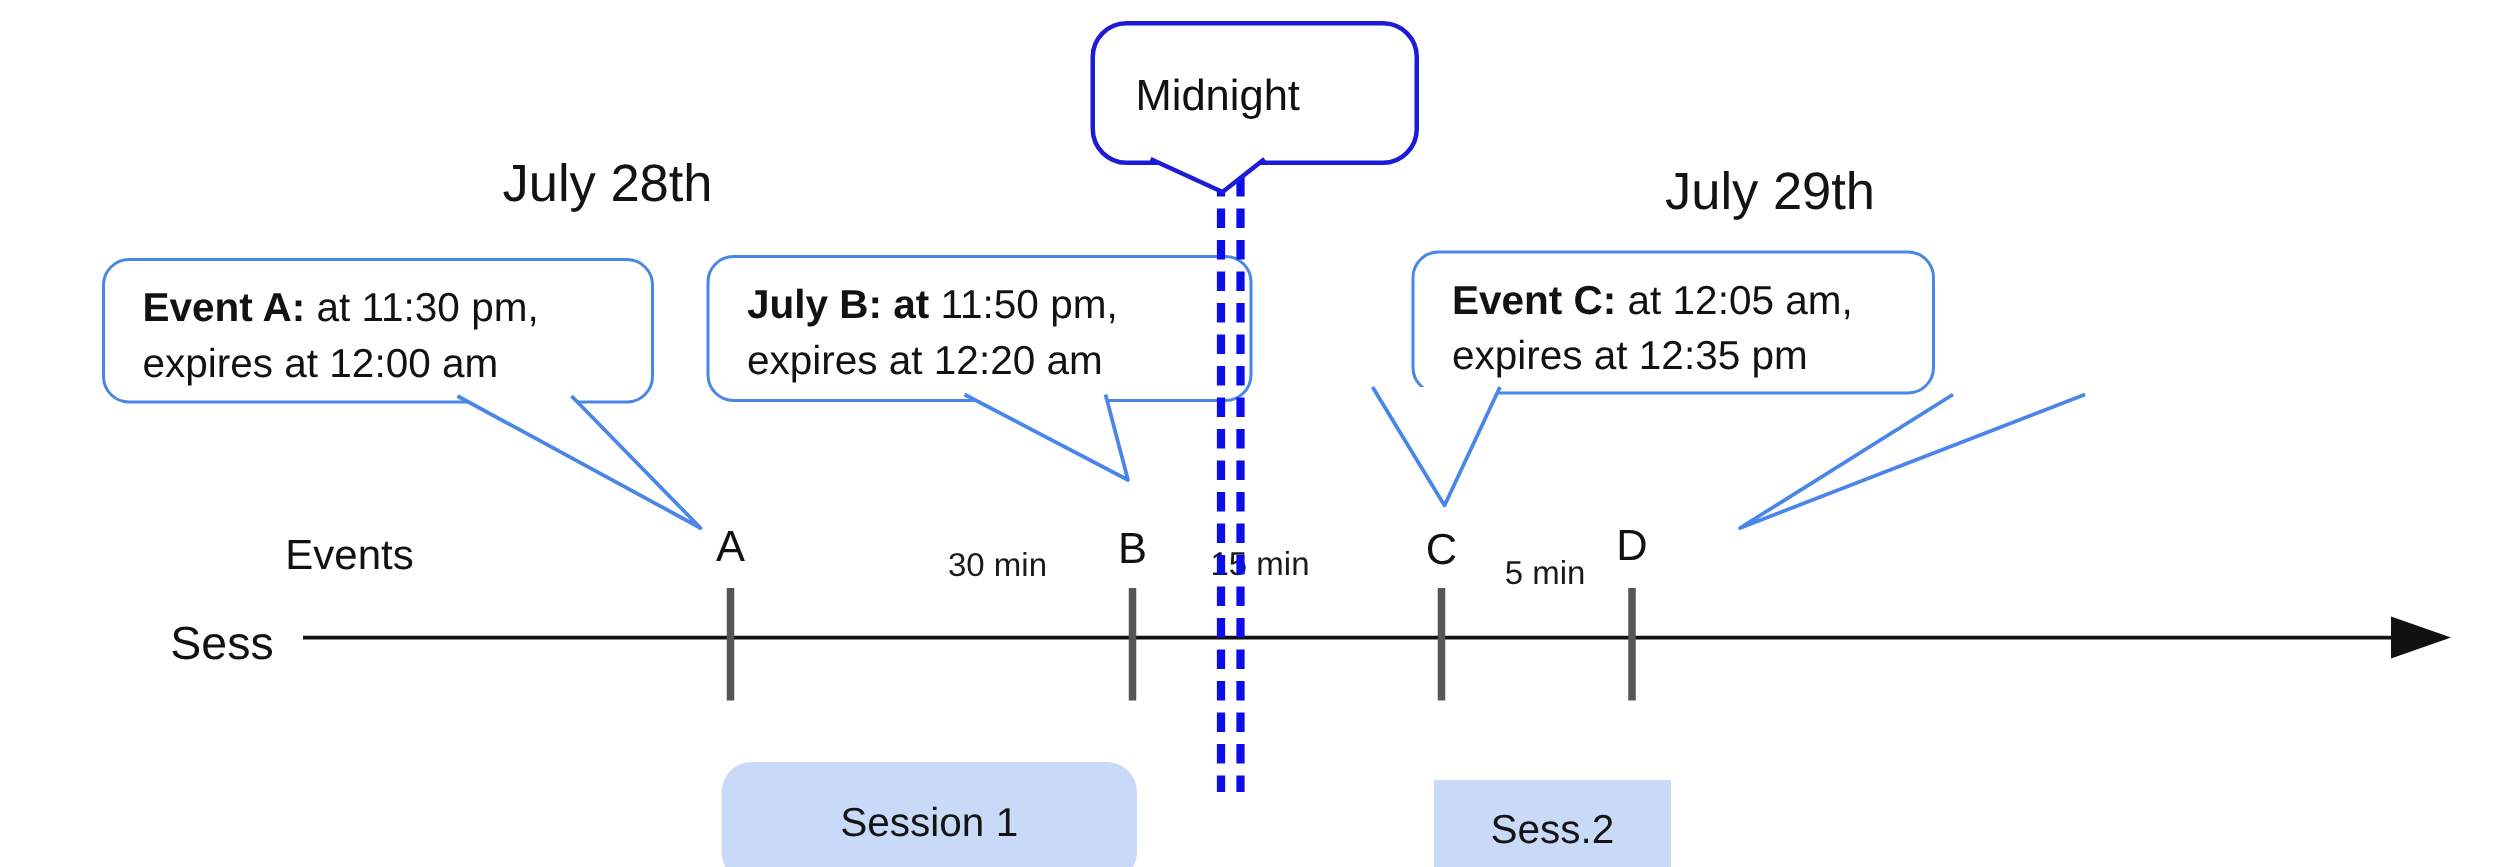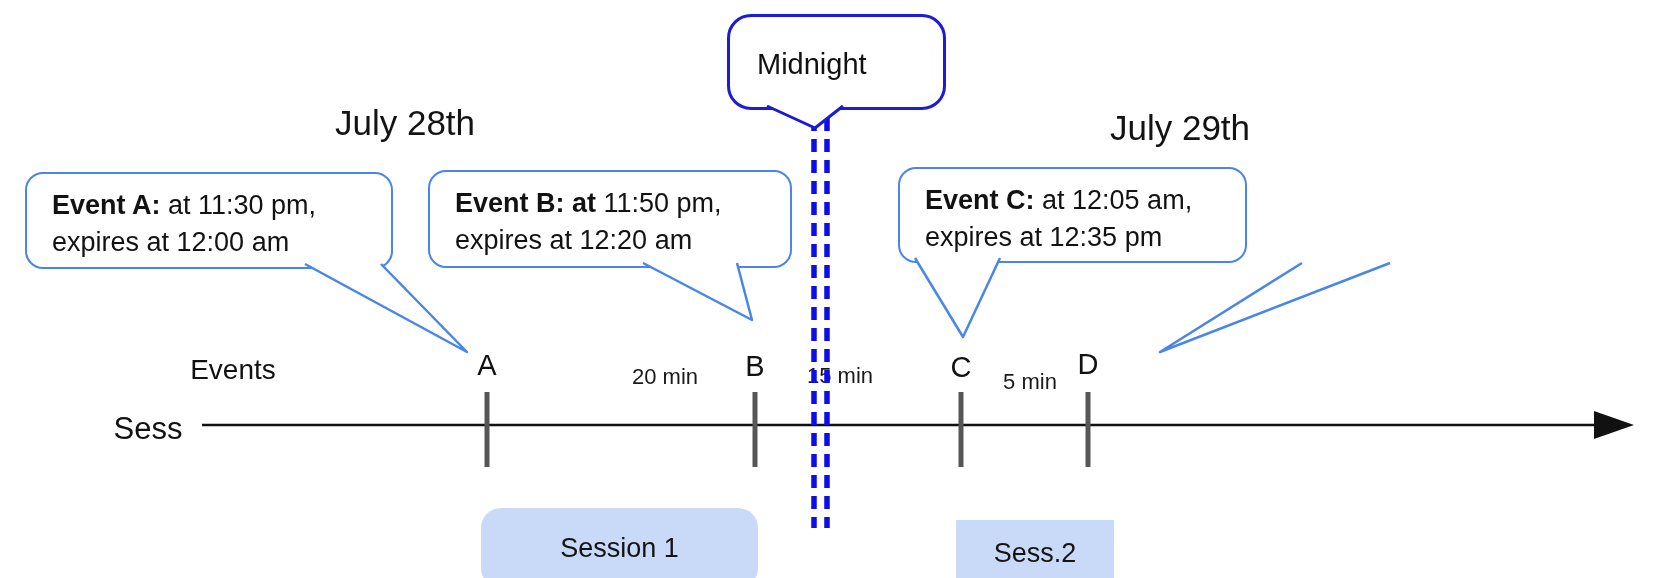--- a/index.html
+++ b/index.html
@@ -17,21 +17,21 @@
   .midnight{
     left:727px;top:14px;width:219px;height:96px;box-sizing:border-box;
     background:#fff;border:3px solid #1b1bd8;border-radius:24px;
     font-size:29px;padding:31px 0 0 27px;z-index:2;
   }
 
   
   .callout{
     box-sizing:border-box;background:#fff;border:2.5px solid #4a86e8;
     border-radius:18px;font-size:27px;line-height:37px;color:#121212;
-    padding:13px 8px 0 25px;z-index:2;
+    padding:13px 8px 0 25px;z-index:2;margin-left:43px;
   }
   .callout .line{white-space:pre-wrap;}
   .callout .b{font-weight:bold;}
   .callout-a{left:25px;top:172px;width:368px;height:97px;}
   .callout-b{left:428px;top:170px;width:364px;height:98px;}
   .callout-c{left:898px;top:167px;width:349px;height:96px;}
   .callout-d{left:1242px;top:166px;width:356px;height:102px;}
 
   
   .events-label{left:233px;top:354px;font-size:28px;}
@@ -60,37 +60,37 @@
 
   <div class="abs midnight">
     <span>Midnight</span>
   </div>
 
   <div class="abs callout callout-a">
     <div class="line"><span class="b">Event A:</span><span> at 11:30 pm,</span></div>
     <div class="line">expires at 12:00 am</div>
   </div>
   <div class="abs callout callout-b">
-    <div class="line"><span class="b">Event B: at</span><span> 11:50 pm,</span></div>
+    <div class="line"><span class="b">July B: at</span><span> 11:50 pm,</span></div>
     <div class="line">expires at 12:20 am</div>
   </div>
   <div class="abs callout callout-c">
     <div class="line"><span class="b">Event C:</span><span> at 12:05 am,</span></div>
     <div class="line">expires at 12:35 pm</div>
   </div>
 
   <div class="abs ctr events-label">Events</div>
   <div class="abs ctr user-label">Sess</div>
 
   <div class="abs ctr tick-label" style="left:487px;top:349px;">A</div>
   <div class="abs ctr tick-label" style="left:755px;top:350px;">B</div>
   <div class="abs ctr tick-label" style="left:961px;top:351px;">C</div>
   <div class="abs ctr tick-label" style="left:1088px;top:348px;">D</div>
 
-  <div class="abs ctr gap-label" style="left:665px;top:364px;">20 min</div>
+  <div class="abs ctr gap-label" style="left:665px;top:364px;">30 min</div>
   <div class="abs ctr gap-label" style="left:840px;top:363px;">15 min</div>
   <div class="abs ctr gap-label" style="left:1030px;top:369px;">5 min</div>
 
   <div class="abs session session-1">
     <span>Session 1</span>
   </div>
   <div class="abs session session-2">
     <span>Sess.2</span>
   </div>
 

